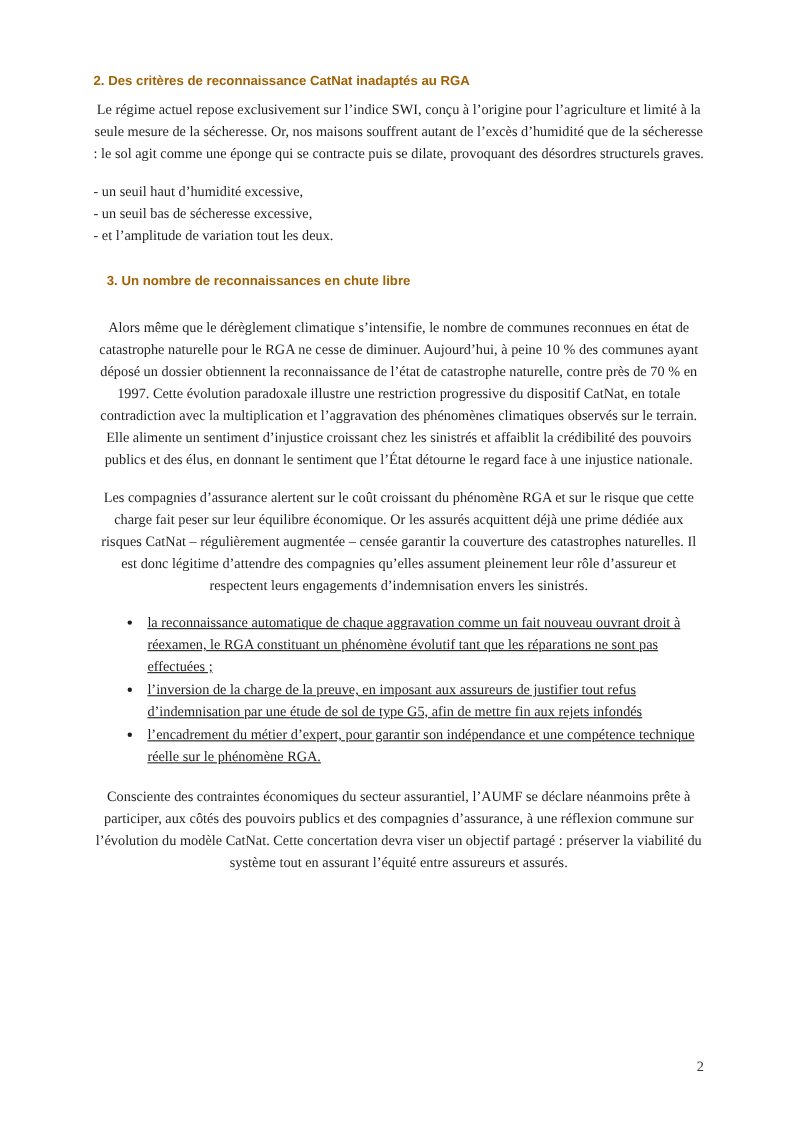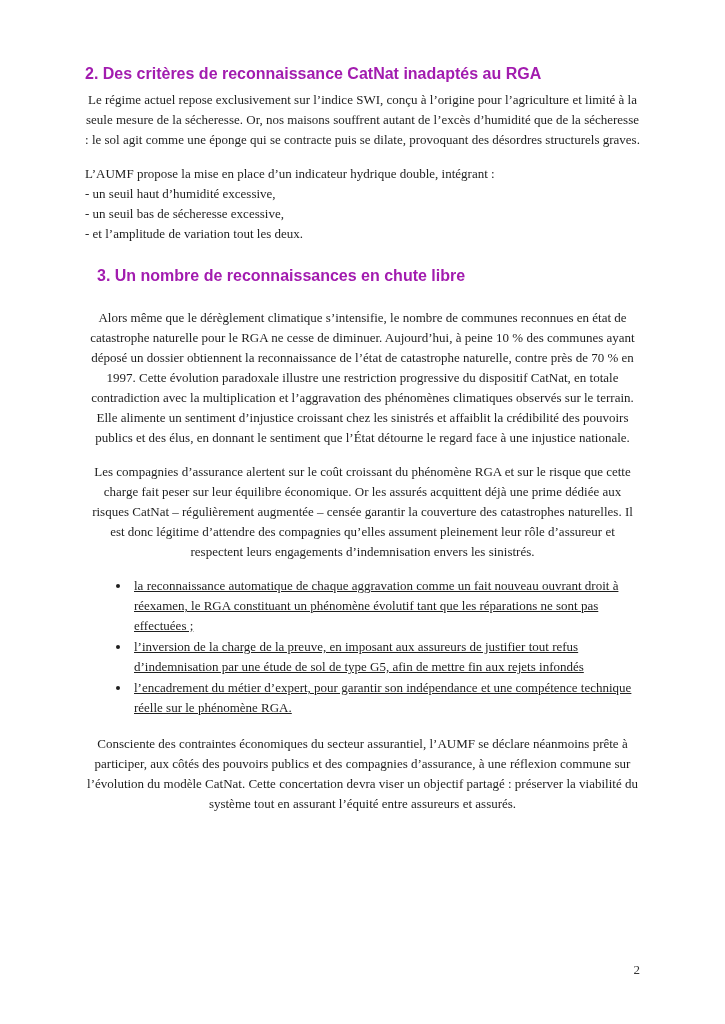--- a/index.html
+++ b/index.html
@@ -11,24 +11,24 @@
     background: #ffffff;
     padding: 64px 85px 0 85px;
     color: #1e1e1e;
     font-family: "Liberation Serif", "DejaVu Serif", serif;
     font-size: 13px;
     line-height: 20px;
     overflow: hidden;
   }
   .heading {
     font-family: "Liberation Sans", "DejaVu Sans", sans-serif;
-    font-size: 16px;
+    font-size: 12px;
     line-height: 19px;
     font-weight: 700;
-    color: #a21caf;
+    color: #a16207;
     margin: 0 0 7px 0;
   }
   .heading.spaced { margin: 22px 0 23px 12px; }
   .para { margin: 0 0 14px 0; text-align: center; }
   .para-block { margin: 0 0 20px 0; }
   .para-block .line { margin: 0; }
   ul.bullets {
     margin: 2px 0 16px 0;
     padding: 0 0 0 46px;
     text-decoration: underline;
@@ -44,21 +44,20 @@
 </style>
 </head>
 <body>
 
 <div class="page">
 
   <h2 class="heading">2. Des critères de reconnaissance CatNat inadaptés au RGA</h2>
   <p class="para">Le régime actuel repose exclusivement sur l’indice SWI, conçu à l’origine pour l’agriculture et limité à la seule mesure de la sécheresse. Or, nos maisons souffrent autant de l’excès d’humidité que de la sécheresse : le sol agit comme une éponge qui se contracte puis se dilate, provoquant des désordres structurels graves.</p>
 
   <div class="para-block">
-    <div class="line">L’AUMF propose la mise en place d’un indicateur hydrique double, intégrant :</div>
     <div class="line">- un seuil haut d’humidité excessive,</div>
     <div class="line">- un seuil bas de sécheresse excessive,</div>
     <div class="line">- et l’amplitude de variation tout les deux.</div>
   </div>
 
   <h2 class="heading spaced">3. Un nombre de reconnaissances en chute libre</h2>
   <p class="para">Alors même que le dérèglement climatique s’intensifie, le nombre de communes reconnues en état de catastrophe naturelle pour le RGA ne cesse de diminuer. Aujourd’hui, à peine 10 % des communes ayant déposé un dossier obtiennent la reconnaissance de l’état de catastrophe naturelle, contre près de 70 % en 1997. Cette évolution paradoxale illustre une restriction progressive du dispositif CatNat, en totale contradiction avec la multiplication et l’aggravation des phénomènes climatiques observés sur le terrain. Elle alimente un sentiment d’injustice croissant chez les sinistrés et affaiblit la crédibilité des pouvoirs publics et des élus, en donnant le sentiment que l’État détourne le regard face à une injustice nationale.</p>
 
   <p class="para">Les compagnies d’assurance alertent sur le coût croissant du phénomène RGA et sur le risque que cette charge fait peser sur leur équilibre économique. Or les assurés acquittent déjà une prime dédiée aux risques CatNat – régulièrement augmentée – censée garantir la couverture des catastrophes naturelles. Il est donc légitime d’attendre des compagnies qu’elles assument pleinement leur rôle d’assureur et respectent leurs engagements d’indemnisation envers les sinistrés.</p>
 

